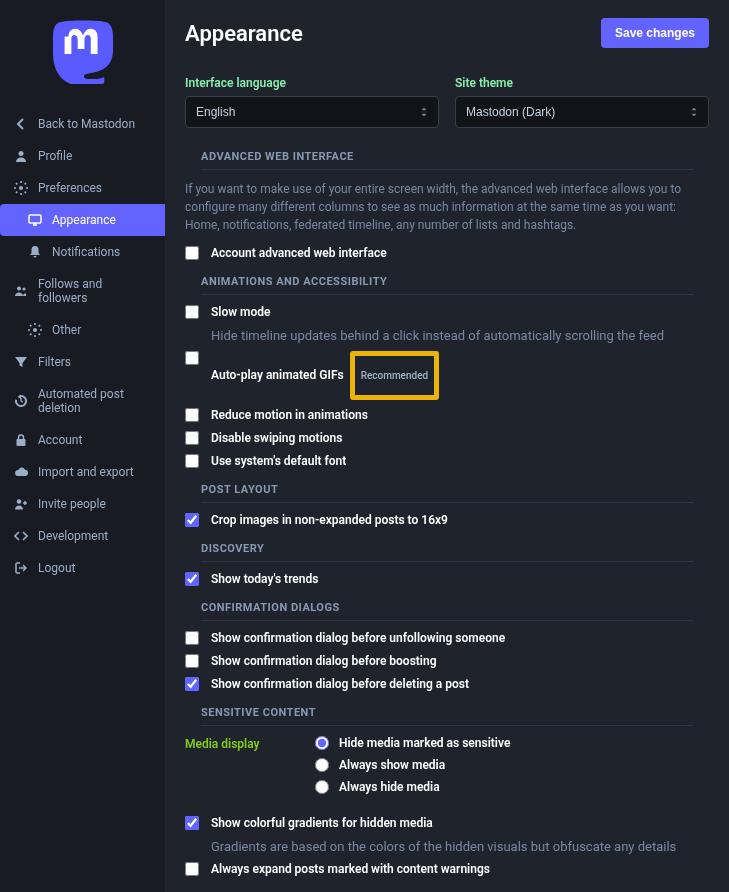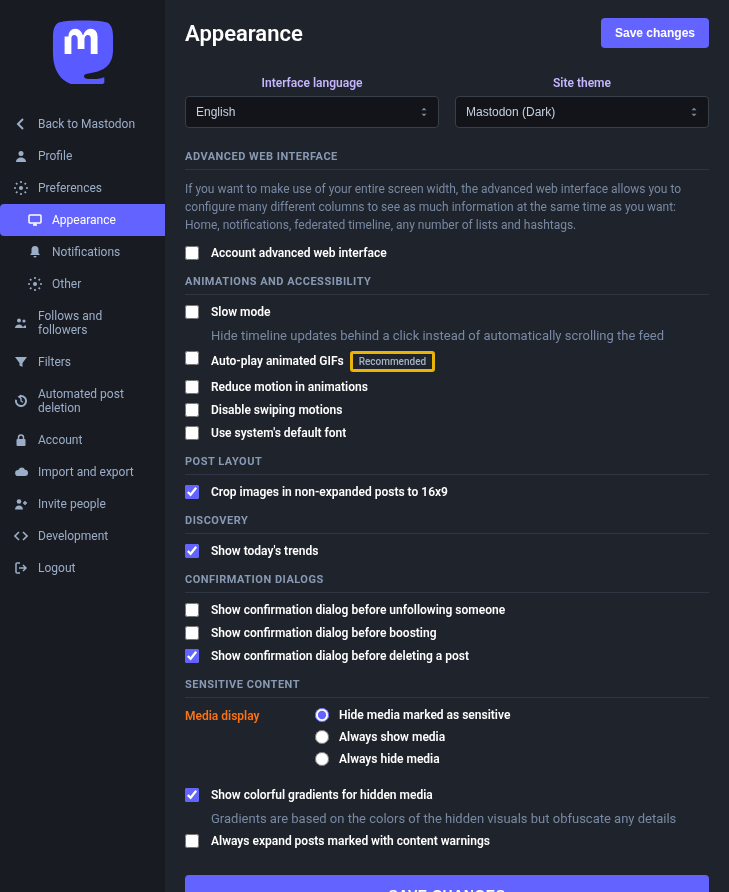--- a/index.html
+++ b/index.html
@@ -82,24 +82,23 @@
   }
   .select-row {
     display: flex;
     gap: 16px;
     margin-bottom: 22px;
   }
   .select-col { flex: 1; }
   .select-label {
     display: block;
     font-size: 12px;
-    color: #c4b5fd;
+    color: #86efac;
     font-weight: 600;
     margin-bottom: 6px;
-    text-align: center;
   }
   .select {
     width: 100%;
     background: #131419;
     color: #c5d1e0;
     border: 1px solid #393f49;
     border-radius: 4px;
     padding: 8px 28px 8px 10px;
     font-size: 12px;
     appearance: none;
@@ -114,21 +113,21 @@
     pointer-events: none;
     fill: #7c869a;
   }
   .section-title {
     color: #8899b3;
     font-size: 11px;
     font-weight: 700;
     letter-spacing: 0.5px;
     border-bottom: 1px solid #313543;
     padding-bottom: 6px;
-    margin: 14px 0 10px;
+    margin: 14px 16px 10px;
   }
   .section-desc {
     color: #7889a3;
     font-size: 12px;
     line-height: 1.5;
     margin-bottom: 12px;
   }
   .check-row {
     display: flex;
     align-items: flex-start;
@@ -151,35 +150,35 @@
   }
   .hint {
     color: #7889a3;
     font-size: 13px;
     margin-left: 26px;
     margin-top: 2px;
     margin-bottom: 6px;
   }
   .badge {
     display: inline-block;
-    border: 3px solid #eab308;
+    border: 5px solid #eab308;
     color: #a4b3c9;
     font-size: 10px;
-    padding: 0 6px;
+    padding: 12px 6px;
     border-radius: 3px;
     margin-left: 6px;
     font-weight: 500;
   }
   .radio-group {
     display: flex;
     margin: 6px 0 14px;
   }
   .radio-group-label {
     width: 130px;
-    color: #f97316;
+    color: #84cc16;
     font-size: 12px;
     font-weight: 600;
     padding-top: 1px;
   }
   .radio-options { flex: 1; }
   .radio-row {
     display: flex;
     align-items: center;
     margin-bottom: 8px;
   }
@@ -301,31 +300,31 @@
           <use href="#i-desktop"></use>
         </svg>
         <span>Appearance</span>
       </li>
       <li class="nav-item sub">
         <svg class="nav-icon" viewBox="0 0 14 14">
           <use href="#i-bell"></use>
         </svg>
         <span>Notifications</span>
       </li>
+      <li class="nav-item">
+        <svg class="nav-icon" viewBox="0 0 14 14">
+          <use href="#i-users"></use>
+        </svg>
+        <span>Follows and followers</span>
+      </li>
       <li class="nav-item sub">
         <svg class="nav-icon" viewBox="0 0 14 14">
           <use href="#i-gear"></use>
         </svg>
         <span>Other</span>
-      </li>
-      <li class="nav-item">
-        <svg class="nav-icon" viewBox="0 0 14 14">
-          <use href="#i-users"></use>
-        </svg>
-        <span>Follows and followers</span>
       </li>
       <li class="nav-item">
         <svg class="nav-icon" viewBox="0 0 14 14">
           <use href="#i-filter"></use>
         </svg>
         <span>Filters</span>
       </li>
       <li class="nav-item">
         <svg class="nav-icon" viewBox="0 0 14 14">
           <use href="#i-history"></use>

